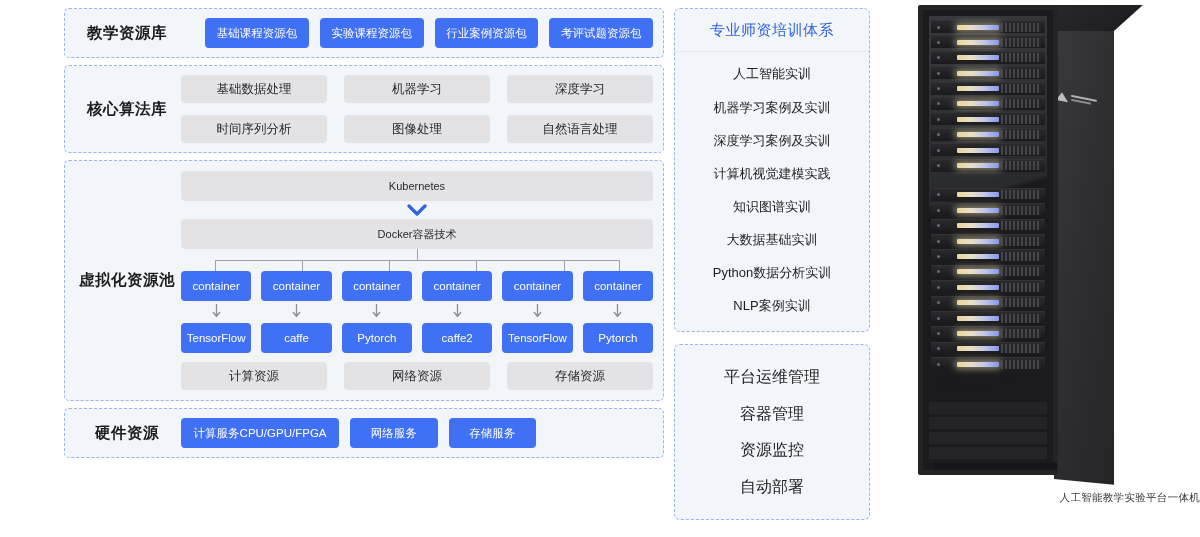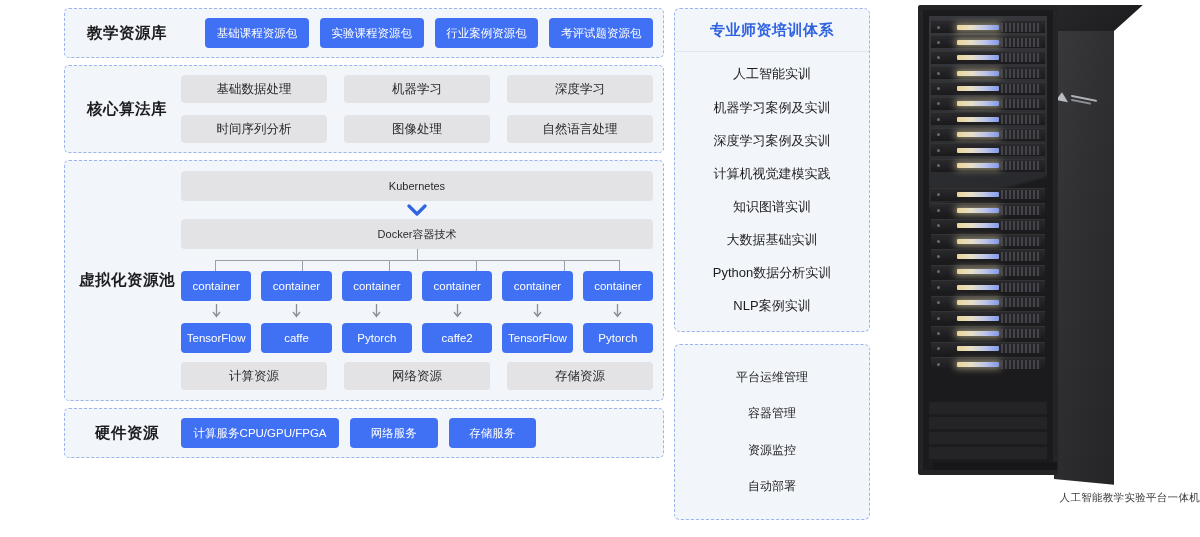--- a/index.html
+++ b/index.html
@@ -106,36 +106,36 @@
     border:1px dashed #9ab4ee;
     border-radius:6px;
     background:#f2f5fa;
     display:flex; flex-direction:column;
   }
   #panel-training { height:324px; }
   #panel-ops { height:176px; justify-content:center; }
 
   .panel-title {
     text-align:center;
-    font-size:15px; font-weight:bold; color:#2f63e0;
+    font-size:15px; font-weight:normal; color:#2f63e0;
     padding:12px 0 11px;
     border-bottom:1px solid #e2e6ee;
     letter-spacing:.5px;
   }
   .panel-list {
     flex:1 1 auto;
     display:flex; flex-direction:column; justify-content:space-around;
     padding:6px 6px 8px;
   }
   .panel-item {
     text-align:center; font-size:13px; color:#1d1d1f;
     line-height:1.1;
   }
   #panel-ops .panel-list { justify-content:space-around; padding:14px 6px; }
-  #panel-ops .panel-item { font-size:12px; }
+  #panel-ops .panel-item { font-size:16px; }
 
   
   #rack-wrap {
     position:absolute; left:880px; top:0; width:320px; height:537px;
   }
   #rack {
     position:absolute; left:38px; top:5px; width:196px; height:478px;
   }
   
   .rack-side {

